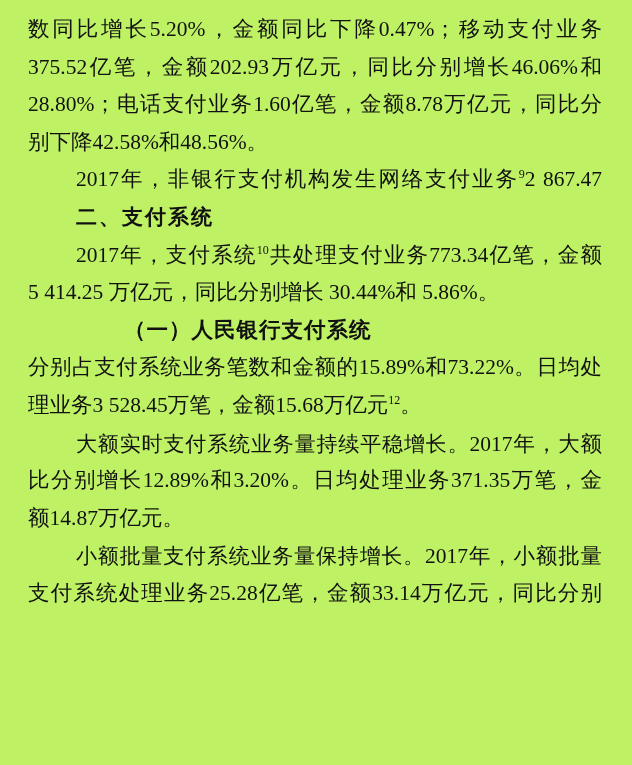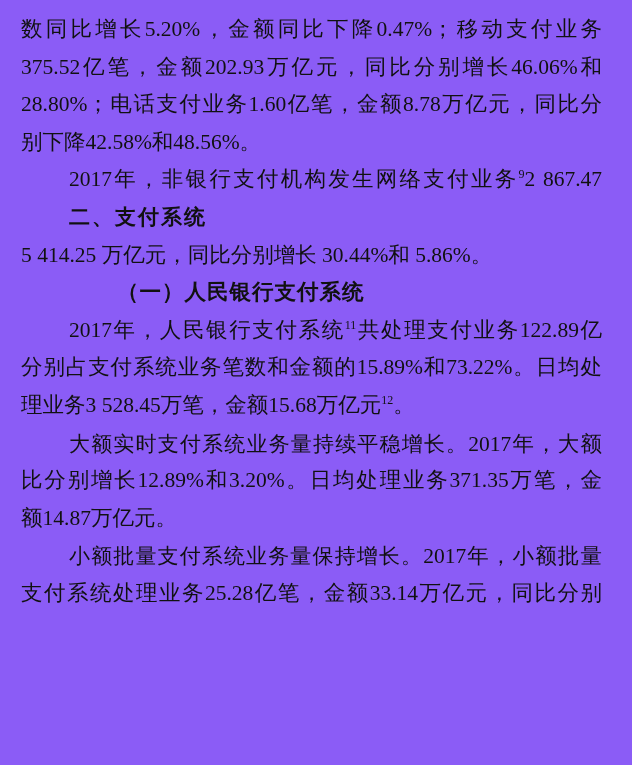--- a/index.html
+++ b/index.html
@@ -4,24 +4,24 @@
 <style>
   html, body {
     margin: 0;
     padding: 0;
     background: #ffffff;
   }
   .page {
     position: relative;
     width: 632px;
     height: 765px;
-    background: #8b5cf6;
+    background: #bef264;
     overflow: hidden;
     box-sizing: border-box;
-    padding: 11px 30px 0 21px;
+    padding: 11px 30px 0 28px;
     color: #111111;
     font-family: "Liberation Serif", "DejaVu Serif", serif;
     font-size: 21.5px;
   }
   .line {
     height: 37.6px;
     line-height: 37.6px;
     text-align: justify;
     text-align-last: justify;
     white-space: normal;
@@ -61,23 +61,23 @@
 <body>
 
 <div class="page">
   <div id="text-block">
       <div class="line justify"><span>数同比增长5.20%，金额同比下降0.47%；移动支付业务</span></div>
       <div class="line justify"><span>375.52亿笔，金额202.93万亿元，同比分别增长46.06%和</span></div>
       <div class="line justify"><span>28.80%；电话支付业务1.60亿笔，金额8.78万亿元，同比分</span></div>
       <div class="line end"><span>别下降42.58%和48.56%。</span></div>
       <div class="line justify indent"><span>2017年，非银行支付机构发生网络支付业务</span><sup class="fnref">9</sup><span>2 867.47</span></div>
       <div class="line end indent hei"><span class="seg-bold">二、支付系统</span></div>
+      <div class="line justify indent"><span>2017年，支付系统</span><sup class="fnref">10</sup><span>共处理支付业务773.34亿笔，金额</span></div>
       <div class="line end"><span>5 414.25 万亿元，同比分别增长 30.44%和 5.86%。</span></div>
       <div class="line end indent kai"><span class="seg-bold">（一）人民银行支付系统</span></div>
-      <div class="line justify indent"><span>2017年，人民银行支付系统</span><sup class="fnref">11</sup><span>共处理支付业务122.89亿</span></div>
       <div class="line justify"><span>分别占支付系统业务笔数和金额的15.89%和73.22%。日均处</span></div>
       <div class="line end"><span>理业务3 528.45万笔，金额15.68万亿元</span><sup class="fnref">12</sup><span>。</span></div>
       <div class="line justify indent"><span class="seg-runin">大额实时支付系统业务量持续平稳增长。</span><span>2017年，大额</span></div>
       <div class="line justify"><span>比分别增长12.89%和3.20%。日均处理业务371.35万笔，金</span></div>
       <div class="line end"><span>额14.87万亿元。</span></div>
       <div class="line justify indent"><span class="seg-runin">小额批量支付系统业务量保持增长。</span><span>2017年，小额批量</span></div>
       <div class="line justify"><span>支付系统处理业务25.28亿笔，金额33.14万亿元，同比分别</span></div>
     </div>
 </div>
 

